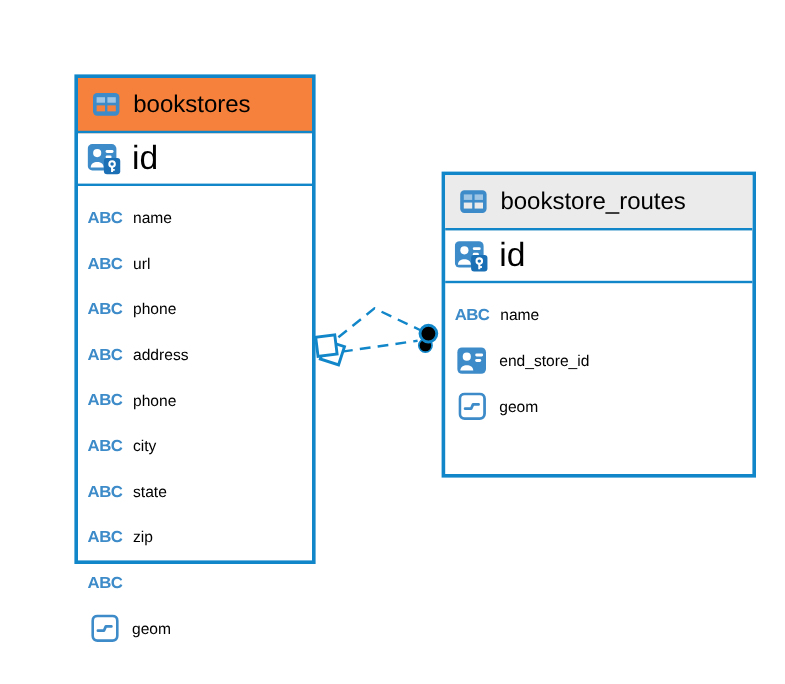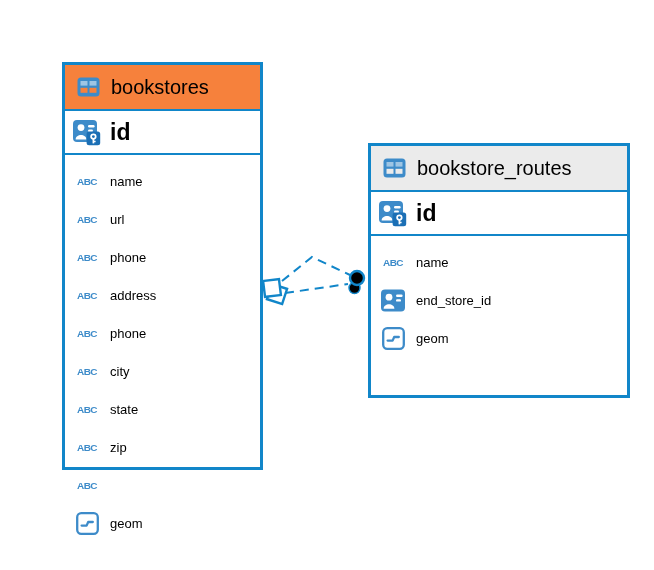--- a/index.html
+++ b/index.html
@@ -16,23 +16,23 @@
   .tbl-header{
     height:44px;background:var(--hdr-bg);border-bottom:2px solid var(--accent);
     display:flex;align-items:center;gap:9px;padding:0 9px;box-sizing:content-box;
   }
   .tbl-title{font-size:20px;color:#000;white-space:nowrap;}
   .tbl-body{}
   .field-row{display:flex;align-items:center;gap:9px;padding:0 8px;height:38px;}
   .pk-row{height:42px;border-bottom:2px solid var(--accent);margin-bottom:7px;}
   .f-icon{display:flex;align-items:center;justify-content:center;min-width:28px;}
   .f-label{font-size:13px;white-space:nowrap;}
-  .pk-row .f-label{font-size:23px;font-weight:700;}
+  .pk-row .f-label{font-size:28px;font-weight:400;}
   .abc{
-    color:var(--icon-blue);font-weight:700;font-size:10px;letter-spacing:-0.5px;
+    color:var(--icon-blue);font-weight:700;font-size:14px;letter-spacing:-0.5px;
     font-family:"Liberation Sans", sans-serif; transform:scaleY(0.95);
   }
   .overlay{position:absolute;left:0;top:0;pointer-events:none;}
   .rel{fill:none;stroke:var(--accent);stroke-width:2;stroke-dasharray:9 6;}
   .sq{fill:#fff;stroke:var(--accent);stroke-width:2.4;}
   .dot-front{fill:#000;stroke:var(--accent);stroke-width:2.4;}
   .dot-back{fill:#000;stroke:var(--accent);stroke-width:1.4;}
 </style>
 </head>
 <body>

